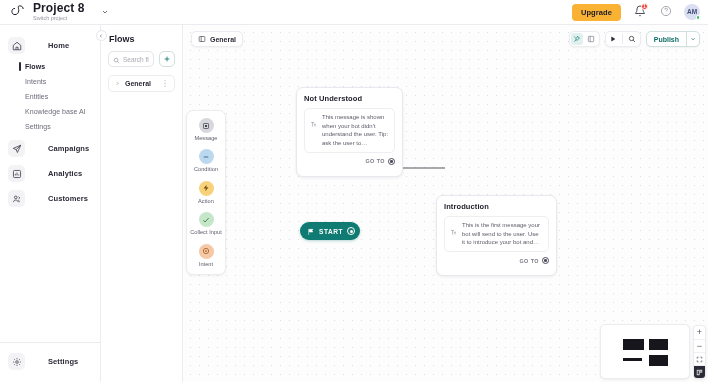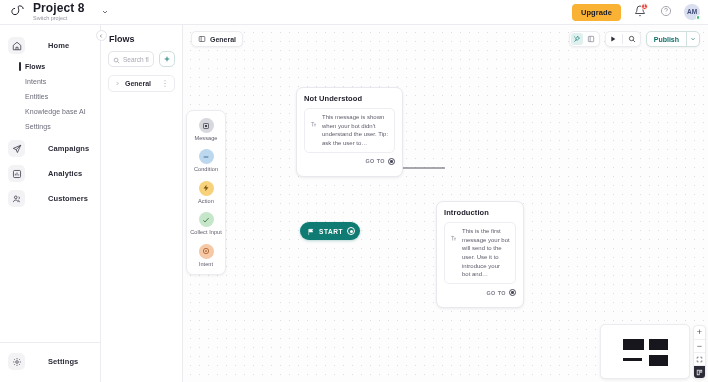--- a/index.html
+++ b/index.html
@@ -521,21 +521,21 @@
           </span>
           <p>This message is shown when your bot didn't understand the user. Tip: ask the user to…</p>
         </div>
         <div class="node-foot">
           <span class="goto-lbl">GO TO</span>
           <span class="port"></span>
         </div>
       </div>
 
 
-      <div class="node" style="left:253px; top:176px; width:88px;">
+      <div class="node" style="left:253px; top:170px; width:121px;">
         <div class="node-title">Introduction</div>
         <div class="node-msg">
           <span class="msg-ico">
             <svg width="7" height="7" viewBox="0 0 24 24" fill="none" stroke="#8a8a96" stroke-width="2">
                 <path d="M4 5h10M9 5v14"></path>
                 <path d="M14 11h6M17 11v8"></path>
               </svg>
           </span>
           <p>This is the first message your bot will send to the user. Use it to introduce your bot and…</p>
         </div>

